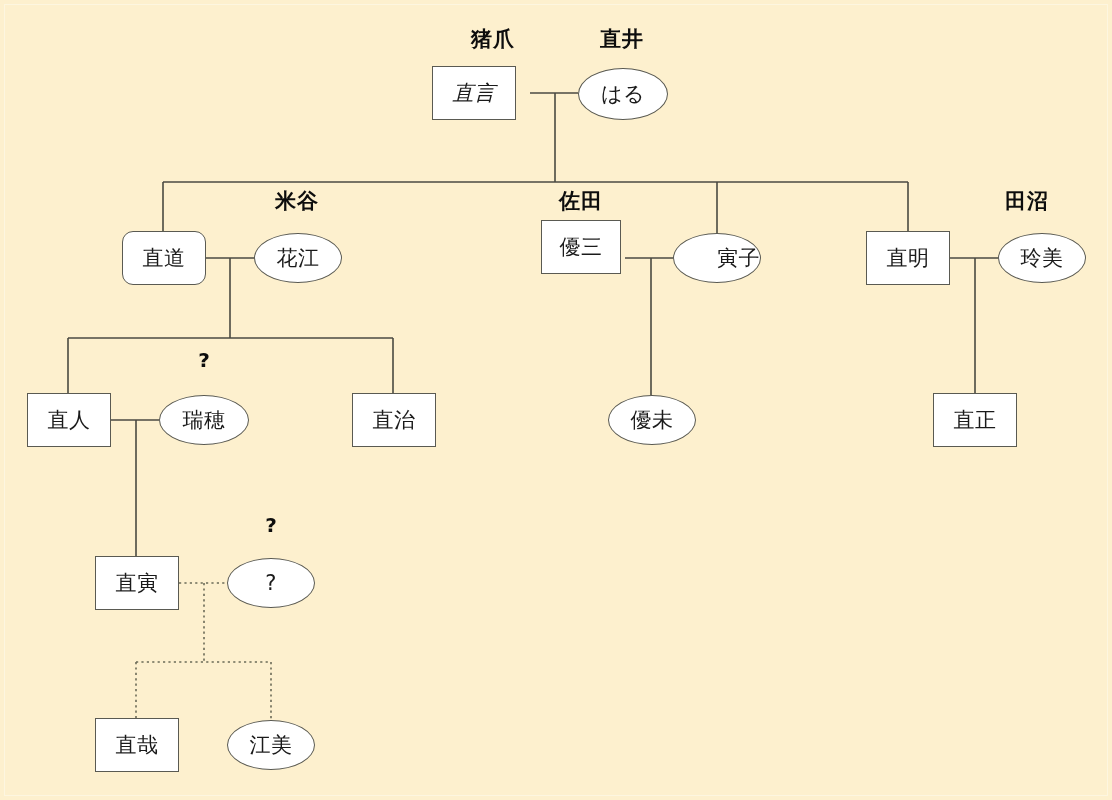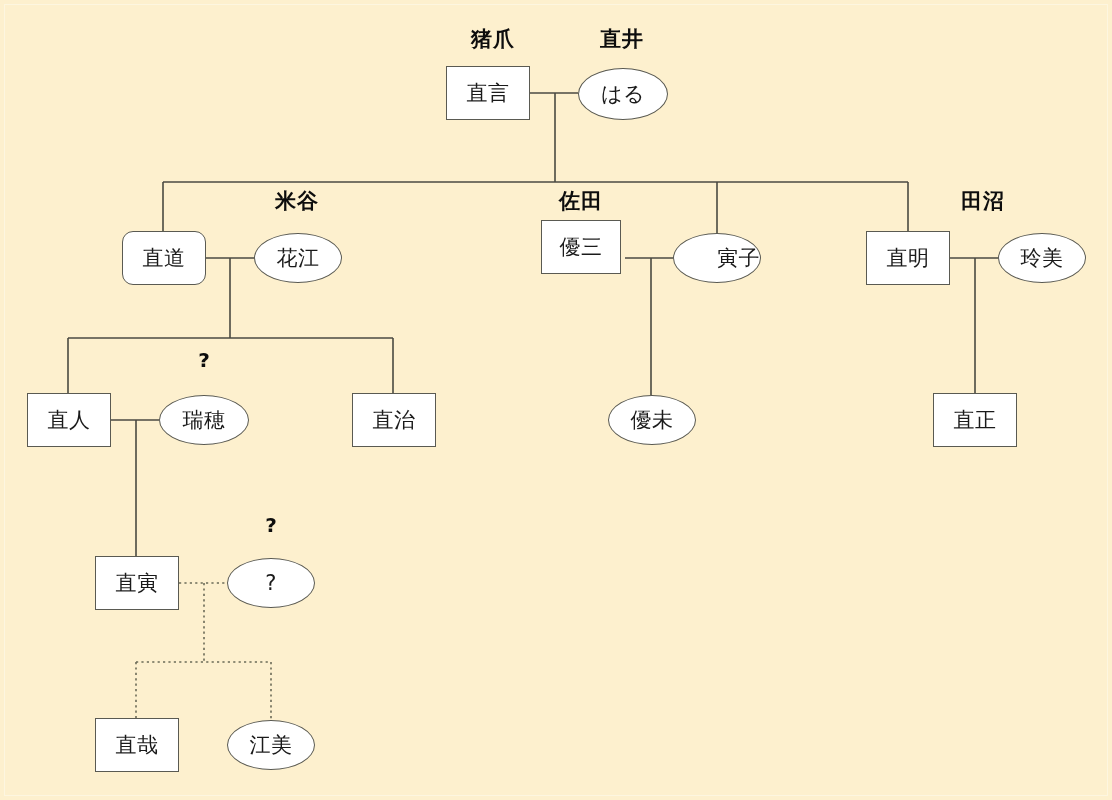--- a/index.html
+++ b/index.html
@@ -100,28 +100,28 @@
         <polyline points="136,662 136,718"></polyline>
         <polyline points="271,662 271,720"></polyline>
       </g>
   </svg>
 
   <div id="surnames-layer">
       <div class="surname" style="left: 493px; top: 25px;">猪爪</div>
       <div class="surname" style="left: 622px; top: 25px;">直井</div>
       <div class="surname" style="left: 297px; top: 187px;">米谷</div>
       <div class="surname" style="left: 581px; top: 187px;">佐田</div>
-      <div class="surname" style="left: 983px; top: 187px; font-family: Liberation Mono, monospace;">田沼</div>
+      <div class="surname" style="left: 1027px; top: 187px; font-family: Liberation Mono, monospace;">田沼</div>
     </div>
   <div id="qmarks-layer">
       <div class="qmark" style="left: 204px; top: 348px;">?</div>
       <div class="qmark" style="left: 271px; top: 513px;">?</div>
     </div>
   <div id="people-layer">
-      <div class="node male" style="left: 446px; top: 66px; width: 84px; height: 54px;">
+      <div class="node male" style="left: 432px; top: 66px; width: 84px; height: 54px; font-style: italic;">
         <span>直言</span>
       </div>
       <div class="node female" style="left: 578px; top: 68px; width: 90px; height: 52px;">
         <span>はる</span>
       </div>
       <div class="node male" style="left: 122px; top: 231px; width: 84px; height: 54px; border-radius: 11px;">
         <span>直道</span>
       </div>
       <div class="node female" style="left: 254px; top: 233px; width: 88px; height: 50px;">
         <span>花江</span>

